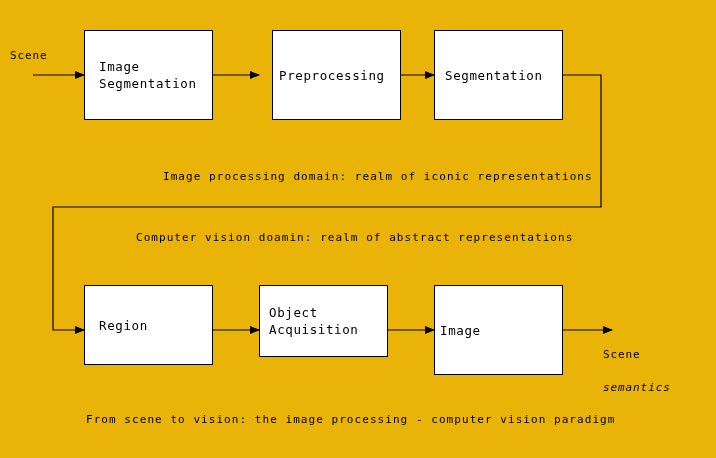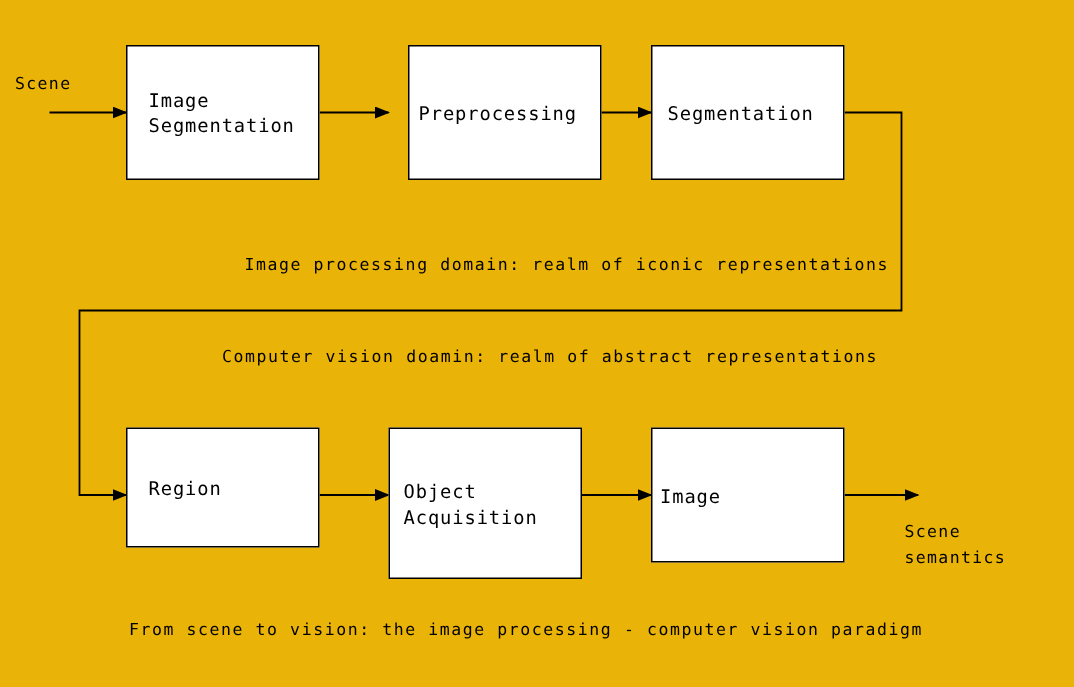--- a/index.html
+++ b/index.html
@@ -101,34 +101,34 @@
   </div>
 
   <div class="node" style="left:434px; top:30px; width:129px; height:90px;">
     <div class="node-line" style="padding-left:10px;">Segmentation</div>
   </div>
 
   <div class="node" style="left:84px; top:285px; width:129px; height:80px;">
     <div class="node-line">Region</div>
   </div>
 
-  <div class="node" style="left:259px; top:285px; width:129px; height:101px;">
+  <div class="node" style="left:259px; top:285px; width:129px; height:72px;">
     <div class="node-line" style="padding-left:9px;">Object</div>
     <div class="node-line" style="padding-left:9px;">Acquisition</div>
   </div>
 
   <div class="node" style="left:434px; top:285px; width:129px; height:90px;">
     <div class="node-line" style="padding-left:5px;">Image</div>
   </div>
 
   <div class="io-label" style="left:10px; top:48px;">Scene</div>
 
   <div class="io-label" style="left:603px; top:347px;">Scene</div>
 
-  <div class="io-label" style="left:603px; top:364px;">semantics</div>
+  <div class="io-label" style="left:603px; top:380px;font-style:italic;">semantics</div>
 
   <div class="band-label" style="left:163px; top:169px;">Image processing domain: realm of iconic representations</div>
 
-  <div class="band-label" style="left:148px; top:230px;">Computer vision doamin: realm of abstract representations</div>
+  <div class="band-label" style="left:136px; top:230px;">Computer vision doamin: realm of abstract representations</div>
 
   <div class="caption" style="left:86px; top:412px;">From scene to vision: the image processing - computer vision paradigm</div>
 
 </div>
 
 </body></html>

